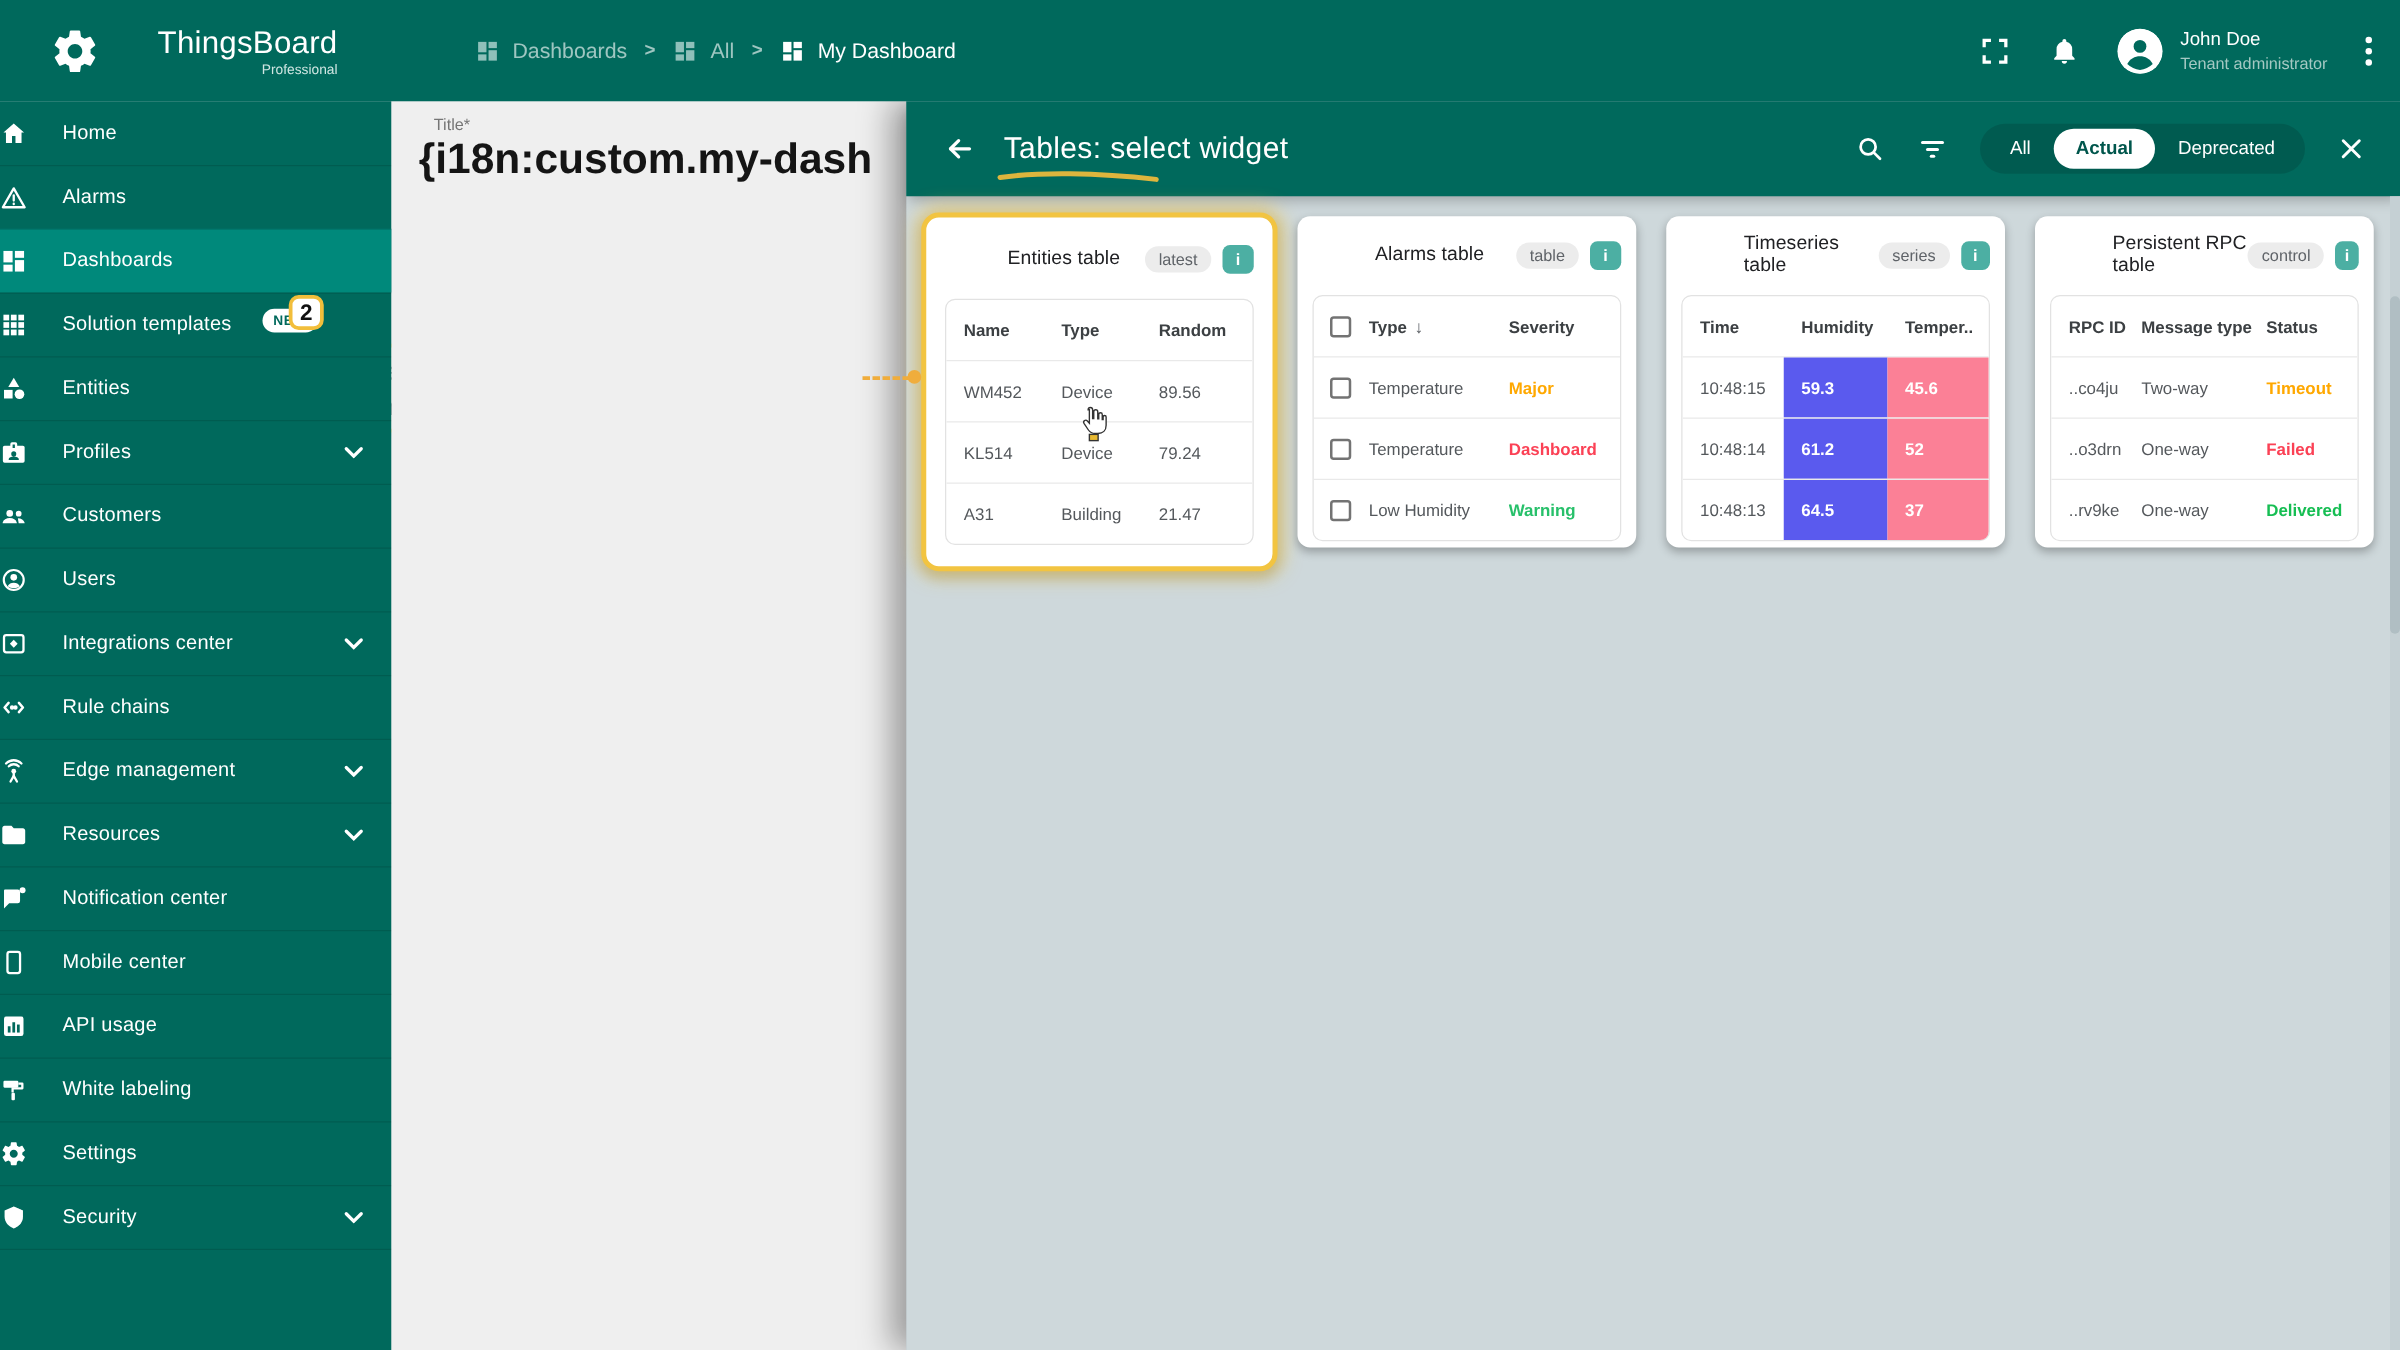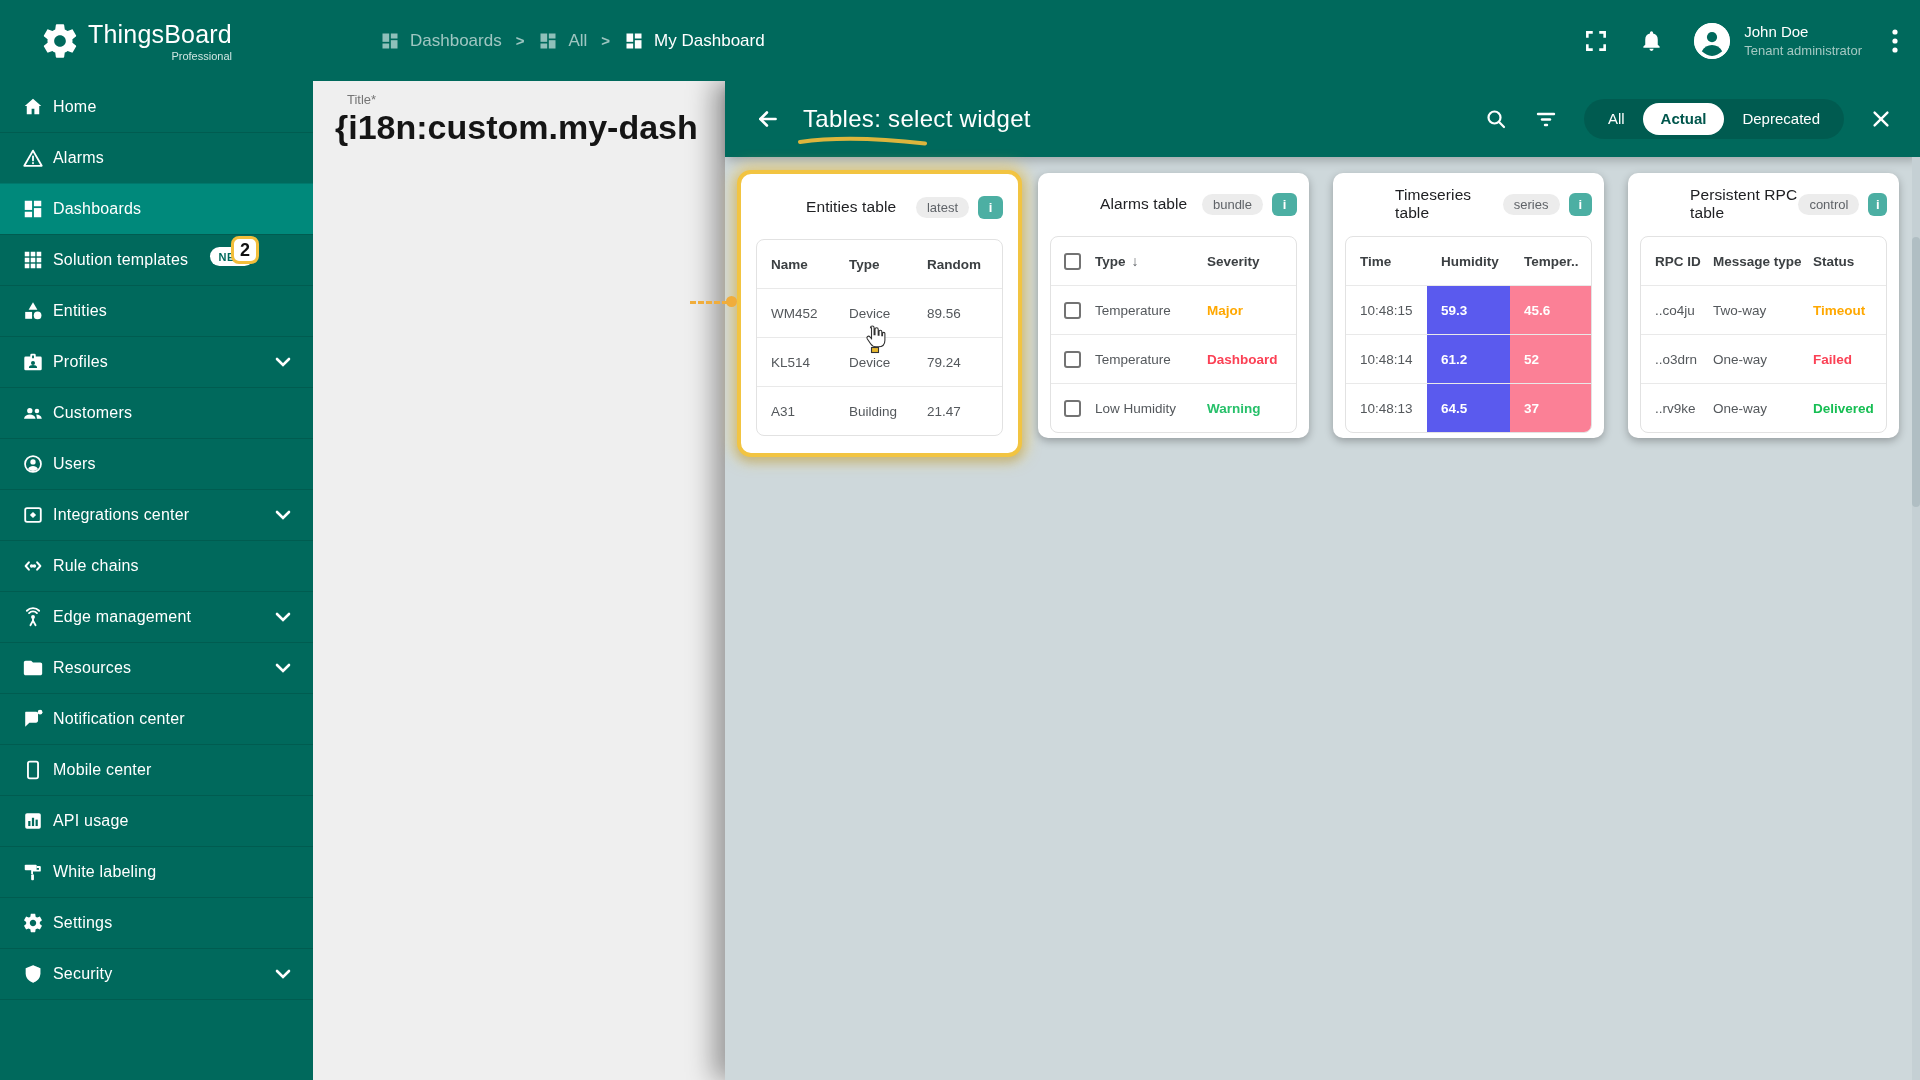--- a/index.html
+++ b/index.html
@@ -3,42 +3,42 @@
 <meta charset="utf-8">
 <style>
   * { margin:0; padding:0; box-sizing:border-box; }
   html,body { width:1920px; height:1080px; overflow:hidden; background:#CED8DB;
     font-family:"Liberation Sans", sans-serif; }
   svg { display:block; }
 
   
   #app-header { position:absolute; left:0; top:0; width:1920px; height:81px;
     background:#00695C; z-index:30; display:flex; align-items:center; }
-  .brand { display:flex; align-items:center; margin-left:40px; width:230px; }
+  .brand { display:flex; align-items:center; margin-left:40px; width:230px;justify-content:space-between; }
   .brand-text { margin-left:8px; color:#fff; }
   .brand-name { font-size:25px; font-weight:500; letter-spacing:.2px; }
   .brand-sub { font-size:11px; color:#CFE6E2; text-align:right; margin-top:1px; }
   .crumbs { display:flex; align-items:center; margin-left:110px; gap:14px; }
   .crumb { display:flex; align-items:center; gap:10px; font-size:17px;
     color:rgba(255,255,255,.62); cursor:pointer; }
   .crumb.current { color:#fff; font-weight:500; }
   .crumb-sep { color:rgba(255,255,255,.62); font-size:15px; font-weight:700; }
   .hdr-right { position:absolute; right:22px; top:0; height:81px; display:flex;
     align-items:center; gap:30px; }
   .userbox { display:flex; align-items:center; gap:14px; }
   .user-name { font-size:15px; color:#fff; }
   .user-role { font-size:13px; color:#A5C9C3; margin-top:3px; }
   .avatar { width:36px; height:36px; border-radius:50%; background:#fff;
     position:relative; overflow:hidden; }
 
   
   #sidebar { position:absolute; left:0; top:81px; width:313px; height:999px;
     background:#00695C; z-index:20; }
-  .nav-item { height:51px; display:flex; align-items:center; padding-left:22px;
-    border-top:1px solid rgba(0,0,0,.12); cursor:pointer; position:relative; }
+  .nav-item { height:51px; display:flex; align-items:center; 
+    border-top:1px solid rgba(0,0,0,.12); cursor:pointer; position:relative;gap:19px; }
   .nav-item:first-child { border-top:none; }
   .nav-item.active { background:#00897B; }
   .nav-icon { width:22px; height:22px; flex:0 0 22px; }
   .nav-label { color:#fff; font-size:16px; font-weight:500; margin-left:9px;
     letter-spacing:.2px; white-space:nowrap; }
   .nav-chevron { position:absolute; right:22px; top:50%; transform:translateY(-50%); }
   .divider-bottom { border-top:1px solid rgba(0,0,0,.12); }
 
   
   #editor { position:absolute; left:313px; top:81px; width:412px; height:999px;
@@ -537,21 +537,21 @@
           <span class="tc e-c2">Building</span>
           <span class="tc e-c3">21.47</span>
         </div>
       </div>
     </div>
   </div>
 
   <div class="card" style="left:313px">
     <div class="card-head">
       <span class="card-title">Alarms table</span>
-      <span class="card-badge">bundle</span>
+      <span class="card-badge">table</span>
       <span class="card-info">i</span>
     </div>
     <div class="mini-table">
       <div class="t-row t-head">
         <span class="a-cb">
             <span class="checkbox"></span>
           </span>
         <span class="tc a-c1"><span>Type</span><span class="sort-arrow">↓</span></span>
         <span class="tc a-c2">Severity</span>
       </div>

